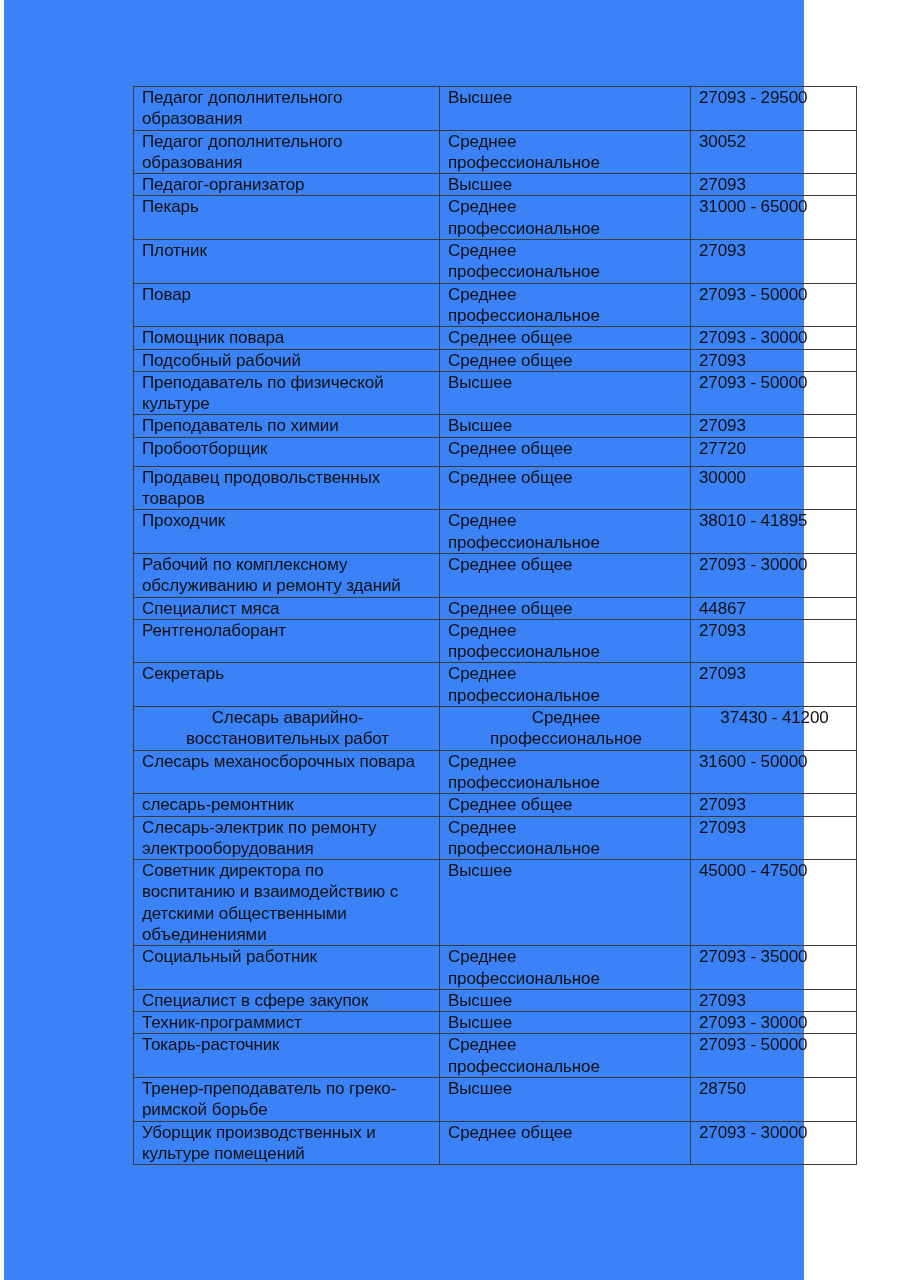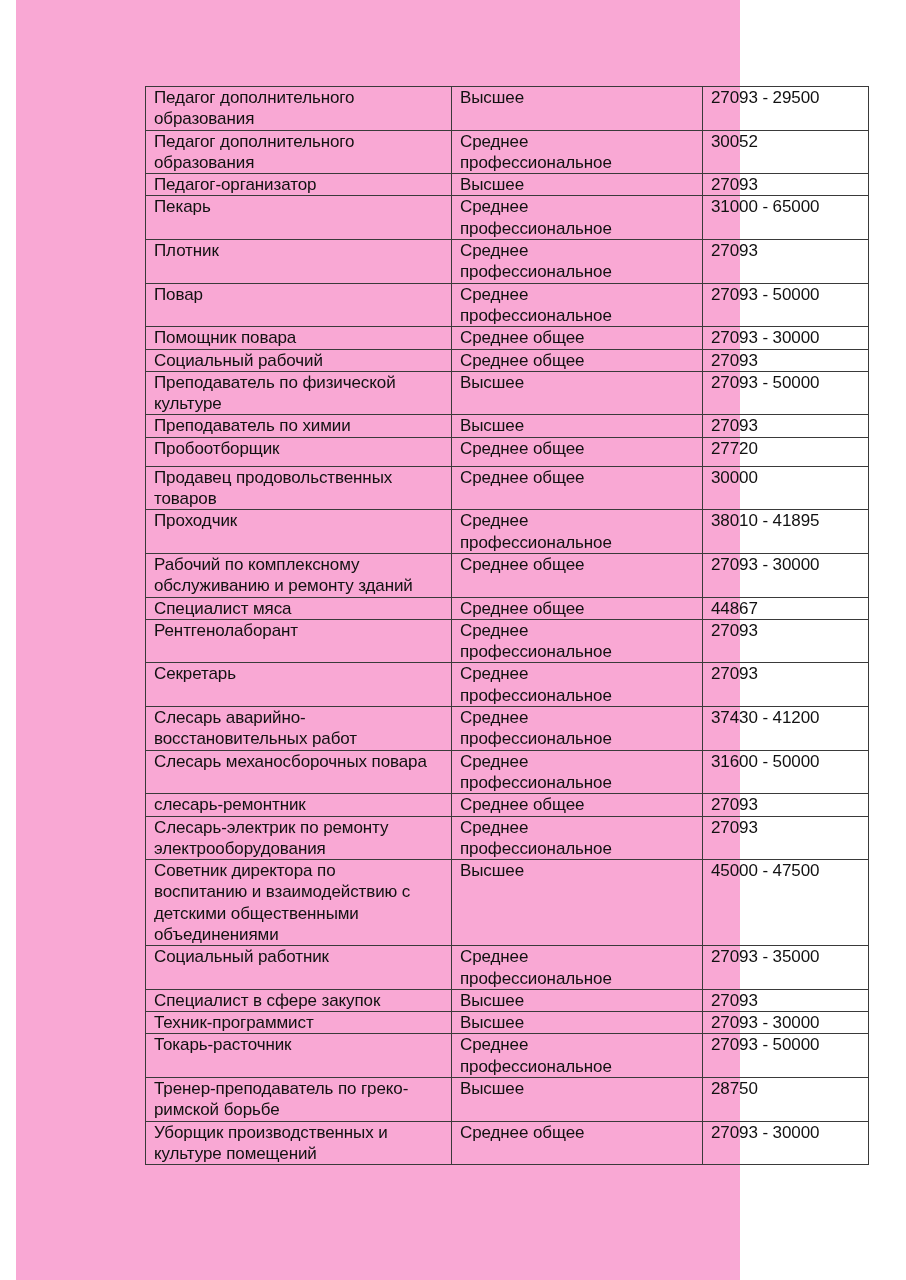--- a/index.html
+++ b/index.html
@@ -1,18 +1,18 @@
 <!DOCTYPE html>
 <html><head>
 <meta charset="utf-8">
 <style>
   html, body { margin: 0; padding: 0; background: #ffffff; }
   body { width: 906px; height: 1280px; position: relative; overflow: hidden;
          font-family: "Liberation Sans", sans-serif; color: #111; }
-  .page { position: absolute; left: 16px; top: 0; width: 724px; height: 1280px; background: #f9a8d4; }
+  .page { position: absolute; left: 4px; top: 0; width: 800px; height: 1280px; background: #3b82f6; }
   table.jobs { position: absolute; left: 129px; top: 86px; width: 723px;
                border-collapse: collapse; table-layout: fixed; }
   table.jobs td { border: 1px solid #3a3a3a; vertical-align: top;
                   padding: 0 6px 0 8px; font-size: 17px; line-height: 21.3px;
                   letter-spacing: -0.1px; }
   col.c1 { width: 306px; } col.c2 { width: 251px; } col.c3 { width: 166px; }
   td .txt { white-space: pre-line; display: block; }
 </style>
 </head>
 <body>
@@ -111,21 +111,21 @@
     <td>
             <span class="txt">Среднее  общее</span>
           </td>
     <td>
             <span class="txt">27093 - 30000</span>
           </td>
   </tr>
 
   <tr style="height: 21px;">
     <td>
-            <span class="txt">Социальный рабочий</span>
+            <span class="txt">Подсобный рабочий</span>
           </td>
     <td>
             <span class="txt">Среднее  общее</span>
           </td>
     <td>
             <span class="txt">27093</span>
           </td>
   </tr>
 
   <tr style="height: 43px;">
@@ -235,21 +235,21 @@
           </td>
     <td>
             <span class="txt">Среднее
 профессиональное</span>
           </td>
     <td>
             <span class="txt">27093</span>
           </td>
   </tr>
 
-  <tr style="height: 43px;">
+  <tr style="height: 43px; text-align: center;">
     <td>
             <span class="txt">Слесарь аварийно-
 восстановительных работ</span>
           </td>
     <td>
             <span class="txt">Среднее
 профессиональное</span>
           </td>
     <td>
             <span class="txt">37430 - 41200</span>

